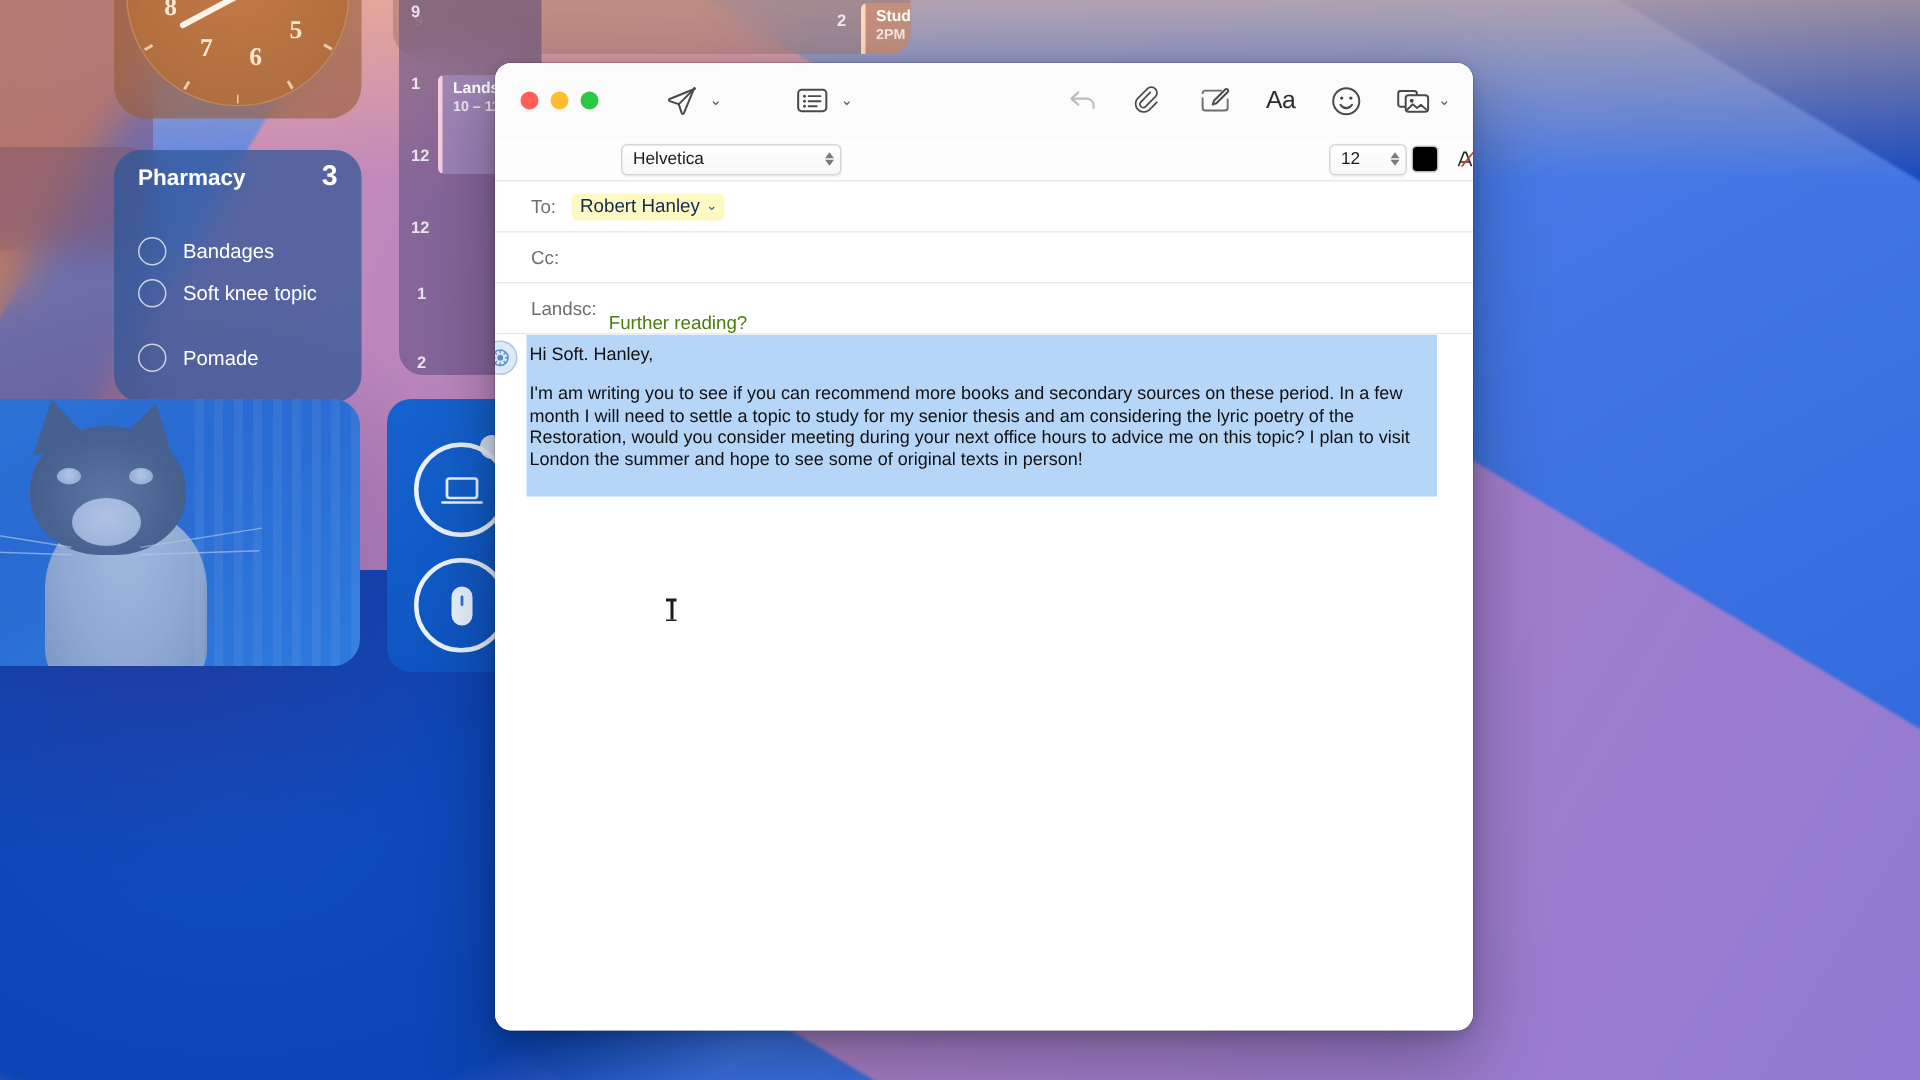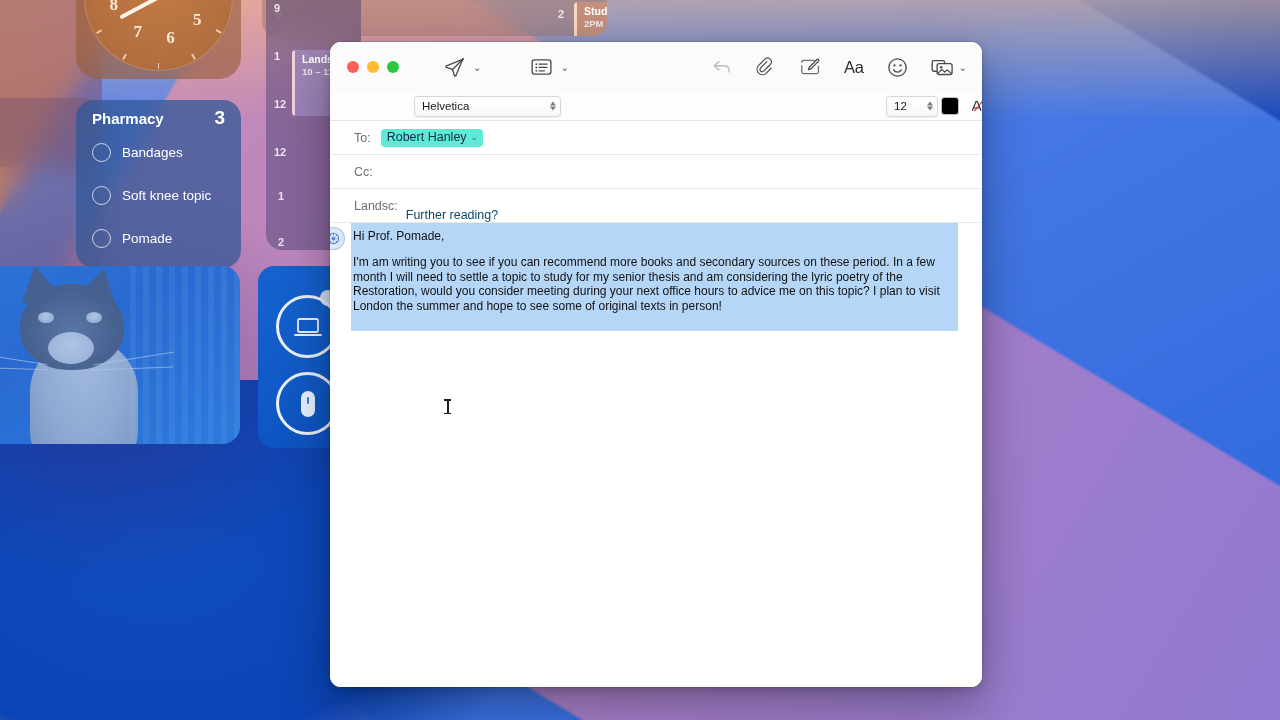--- a/index.html
+++ b/index.html
@@ -295,24 +295,24 @@
 
   
   .fields { background: #fff; }
   .field-row {
     height: 33px; display: flex; align-items: center;
     border-bottom: 1px solid #e9e9e9;
     padding-left: 24px; position: relative;
   }
   .field-label { font-size: 12.5px; color: #6e6e73; }
   .field-label.subject, .field-label.from { color: #6e6e73; }
-  .field-value { font-size: 12.5px; color: #0c4a6e; margin-left: 8px; margin-top: 18px; }
+  .field-value { font-size: 12.5px; color: #4d7c0f; margin-left: 8px; margin-top: 18px; }
   .token {
     display:inline-flex; align-items:center; gap: 4px;
-    background: #5eead4; border-radius: 4px;
+    background: #fef9c3; border-radius: 4px;
     padding: 1.5px 5px 2.5px 6px;
     font-size: 12.5px; color: #12294d; margin-left: 10px; font-weight: 400;
   }
   .token .tchev { font-size: 9px; color: #3c5c8c; }
 
   
   .mail-body {
     flex: 1 1 auto; position: relative; background: #fff; overflow: hidden;
   }
   .sel-handle {
@@ -390,21 +390,21 @@
       <div class="clk-num" style="left:76%;  top:66%">5</div>
 
       <div class="clk-hand hr"></div>
 
     </div>
   </div>
 
   <div class="widget w-pharmacy">
     <div class="ph-title">Pharmacy</div>
     <div class="ph-count">3</div>
-    <div class="ph-row" style="top:43px">
+    <div class="ph-row" style="top:58px">
       <span class="ph-circ"></span>
       <span class="ph-label">Bandages</span>
     </div>
     <div class="ph-row" style="top:86px">
       <span class="ph-circ"></span>
       <span class="ph-label">Soft knee topic</span>
     </div>
     <div class="ph-row" style="top:129px">
       <span class="ph-circ"></span>
       <span class="ph-label">Pomade</span>
@@ -598,21 +598,21 @@
       <div class="sel-handle">
         <svg width="13" height="13" viewBox="0 0 14 14">
           <circle cx="7" cy="7" r="5.6" fill="none" stroke="#5b8ec9" stroke-width="1.1"></circle>
           <circle cx="7" cy="7" r="2.1" fill="#5b8ec9"></circle>
           <path d="M7 1.4v2.2M7 10.4v2.2M1.4 7h2.2M10.4 7h2.2M3 3l1.6 1.6M9.4 9.4 11 11M11 3 9.4 4.6M4.6 9.4 3 11" stroke="#5b8ec9" stroke-width="1"></path>
         </svg>
       </div>
 
       <div class="body-sel">
         <div class="body-text">
-          <p>Hi Prof. Pomade,</p>
+          <p>Hi Soft. Hanley,</p>
           <p>I'm am writing you to see if you can recommend more books and secondary sources on these period. In a few month I will need to settle a topic to study for my senior thesis and am considering the lyric poetry of the Restoration, would you consider meeting during your next office hours to advice me on this topic? I plan to visit London the summer and hope to see some of original texts in person!</p>
         </div>
       </div>
 
       <div class="caret">
           <i></i>
         </div>
     </div>
 
   </div>

